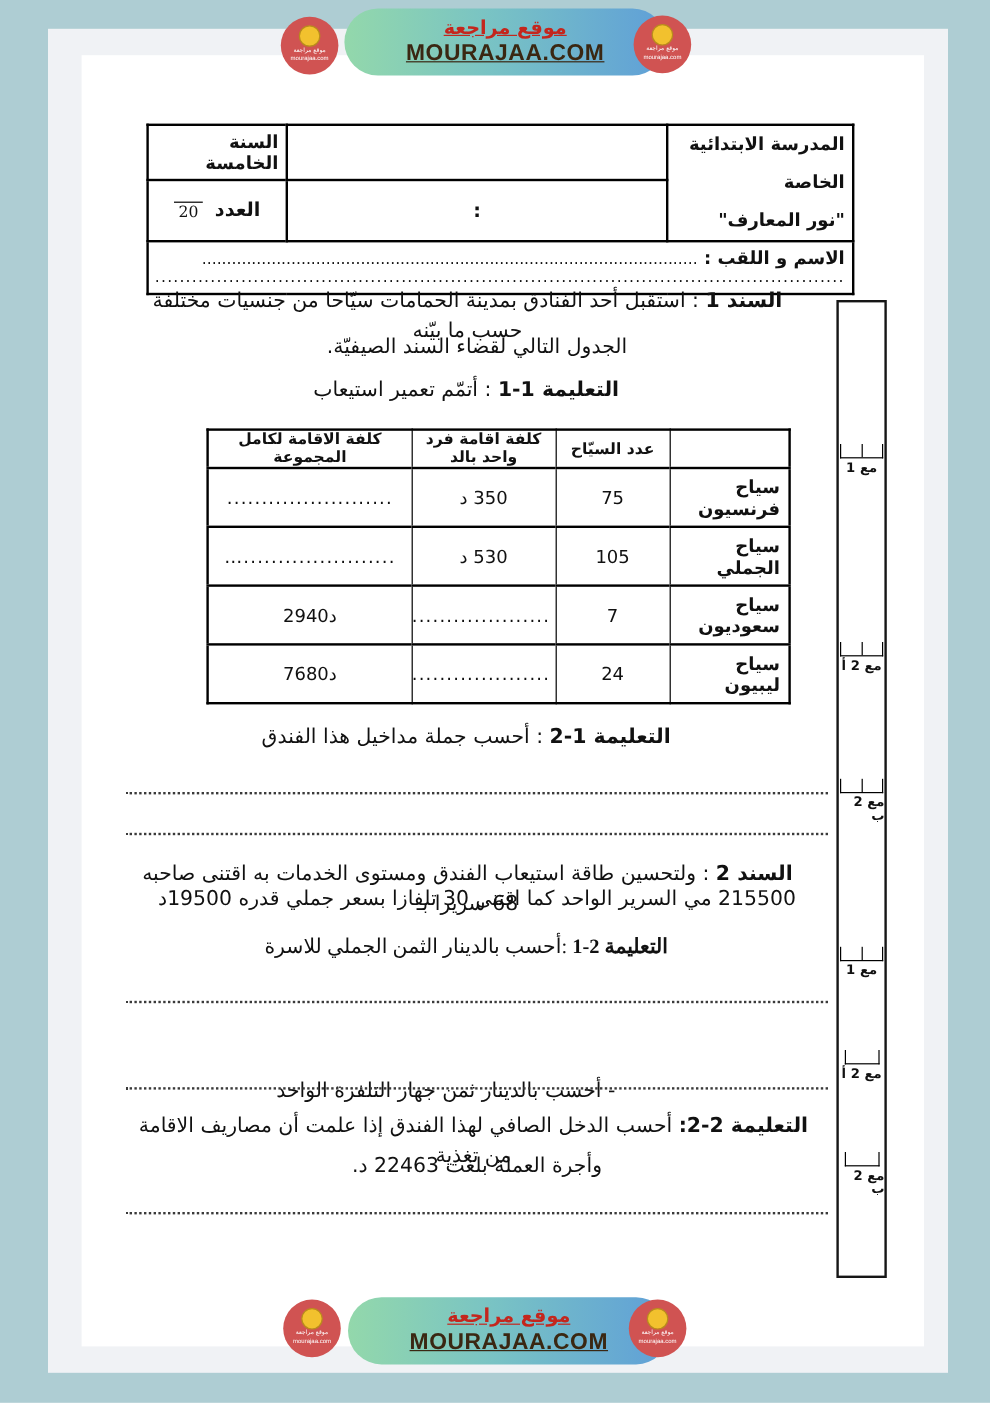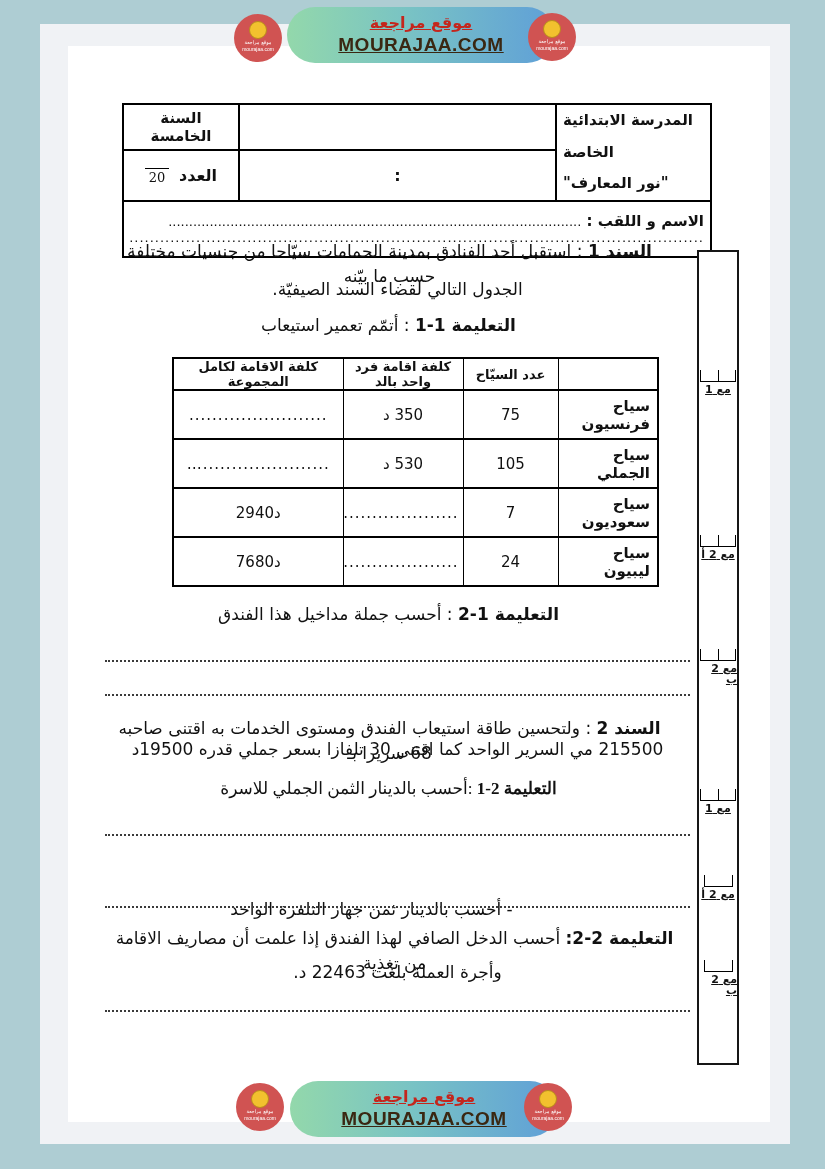--- a/index.html
+++ b/index.html
@@ -17,22 +17,22 @@
   .site-dom{font-size:19px;font-weight:bold;color:#3a2712;text-decoration:underline;
             font-family:"Liberation Sans",sans-serif;letter-spacing:.5px;line-height:1.2;}
   .logo{width:48px;height:48px;border-radius:50%;background:#d05352;
         display:flex;flex-direction:column;align-items:center;justify-content:flex-start;padding-top:7px;box-sizing:border-box;}
   .logo .yc{width:16px;height:16px;border-radius:50%;background:#f2c12e;border:1px solid #b98b1d;}
   .logo .t1{font-size:5px;color:#fff;direction:rtl;line-height:1.4;}
   .logo .t2{font-size:5px;color:#fff;font-family:"Liberation Sans",sans-serif;line-height:1.2;}
   
   table.htable{border-collapse:collapse;direction:rtl;table-layout:fixed;width:588px;}
   table.htable td{border:2px solid #000;padding:0 6px;vertical-align:middle;}
-  .school{font-weight:bold;font-size:15px;text-align:left;line-height:2.1;}
-  .yearcell{font-weight:bold;font-size:15px;text-align:center;margin-top:14px;}
+  .school{font-weight:bold;font-size:15px;text-align:right;line-height:2.1;}
+  .yearcell{font-weight:bold;font-size:15px;text-align:right;margin-top:14px;}
   .scorecell{font-weight:bold;font-size:16px;text-align:center;}
   .frac{display:inline-block;vertical-align:middle;margin-right:10px;text-align:center;}
   .frac .bar{display:block;width:24px;border-top:1.6px solid #000;margin:0 auto 1px;}
   .frac .den{display:block;font-size:13px;font-weight:normal;font-family:"DejaVu Serif",serif;}
   .namerow{font-size:15px;font-weight:bold;text-align:right;direction:rtl;}
   .namedots{font-weight:normal;letter-spacing:1px;font-size:13px;}
   .cliprow{display:block;white-space:nowrap;overflow:hidden;}
   
   .para{direction:rtl;text-align:center;font-size:17px;line-height:1.45;width:585px;left:105px;}
   .b{font-weight:bold;}
@@ -41,21 +41,21 @@
   table.dtable{border-collapse:collapse;direction:rtl;table-layout:fixed;width:485px;}
   table.dtable td{border:1.5px solid #000;text-align:center;vertical-align:middle;font-size:15px;padding:0 4px;}
   table.dtable tr.hd td{font-weight:bold;font-size:13px;height:28px;border-bottom:1.5px solid #000;}
   table.dtable tr.dr td{height:47px;border-top:2.5px solid #000;}
   table.dtable td.rl{font-weight:bold;text-align:right;padding-right:7px;font-size:15px;}
   table.dtable{border:2px solid #000;}
   .ltr{direction:ltr;unicode-bidi:embed;}
   .celldots{letter-spacing:1px;font-size:13px;}
   
   .gcol{left:697px;top:250px;width:42px;height:815px;background:#fff;border:2px solid #161616;box-sizing:border-box;}
-  .mark{position:absolute;left:0;width:100%;display:flex;flex-direction:column;align-items:center;text-decoration:underline;}
+  .mark{position:absolute;left:0;width:100%;display:flex;flex-direction:column;align-items:center;}
   .bracket{height:11px;border-left:1.6px solid #000;border-right:1.6px solid #000;border-bottom:1.6px solid #000;display:flex;}
   .bracket.two{width:34px;}
   .bracket.one{width:27px;}
   .bracket.two .mid{width:50%;height:100%;border-left:1.6px solid #000;margin-left:50%;box-sizing:border-box;}
   .mlabel{font-size:11px;font-weight:bold;direction:rtl;margin-top:2px;line-height:1;}
 </style>
 </head>
 <body>
 
 <div class="abs page"></div>
@@ -90,21 +90,21 @@
     </td>
     <td></td>
     <td class="yearcell">السنة الخامسة</td>
   </tr>
   <tr style="height:47px;">
     <td style="text-align:center;font-weight:bold;">:</td>
     <td class="scorecell">
       <span>العدد</span><span class="frac"><span class="bar"></span><span class="den">20</span></span>
     </td>
   </tr>
-  <tr style="height:56px;margin-top:11px;">
+  <tr style="height:44px;margin-top:11px;">
     <td colspan="3" class="namerow">
       <span class="cliprow"><span>الاسم و اللقب :</span> <span class="namedots">....................................................................................................</span></span>
       <span class="cliprow namedots">............................................................................................................................................</span>
     </td>
   </tr>
 </tbody>
   </table>
 
 <div class="abs para" style="top:239px;padding-right:16px;width:569px;">
   <span class="b">السند 1</span><span> : استقبل أحد الفنادق بمدينة الحمامات سيّاحا من جنسيات مختلفة حسب ما بيّنه</span>

